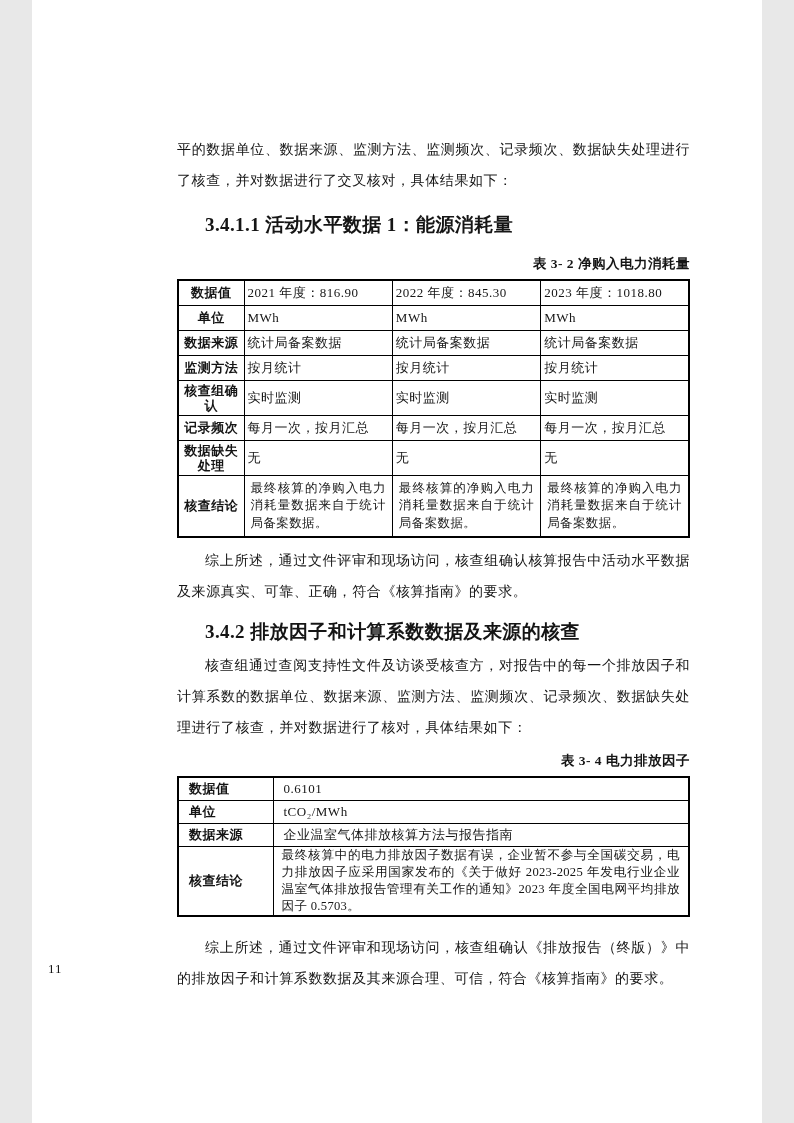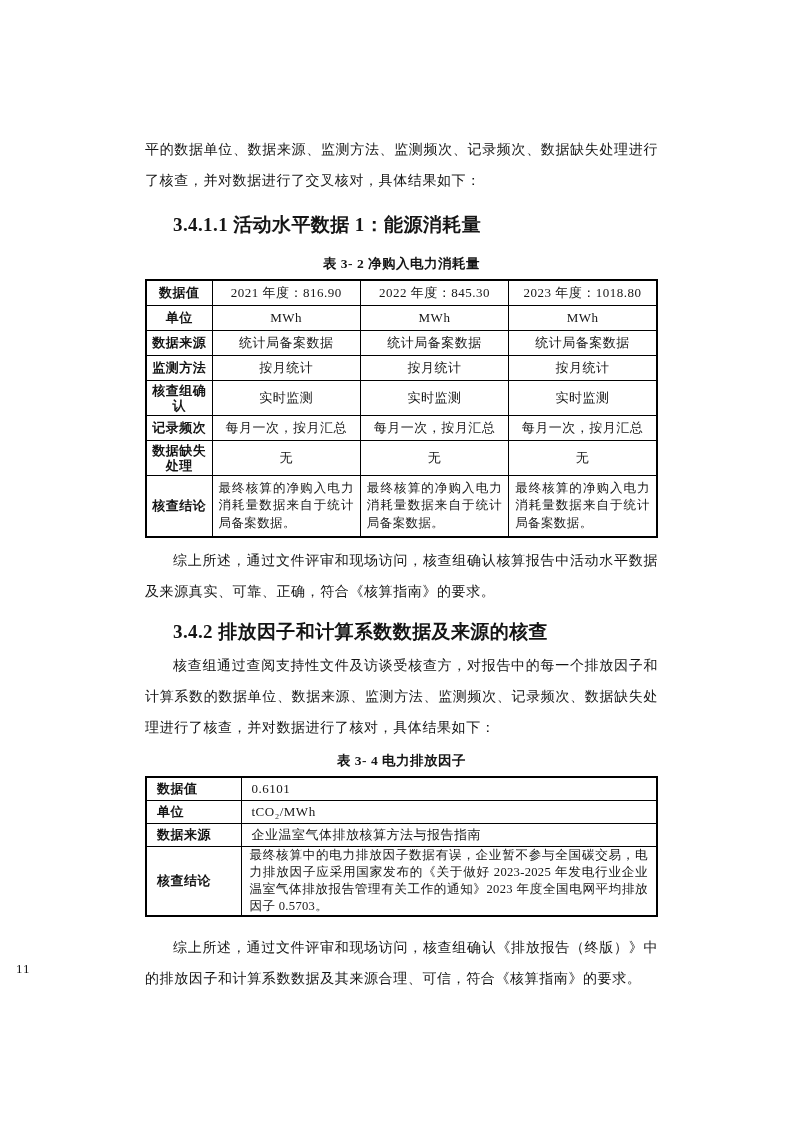--- a/index.html
+++ b/index.html
@@ -1,45 +1,45 @@
 <!DOCTYPE html>
 <html><head>
 <meta charset="utf-8">
 <style>
   * { margin:0; padding:0; box-sizing:border-box; }
   html,body { background:#e8e8e8; }
   body { font-family:"Liberation Serif","DejaVu Serif",serif; color:#151515; }
   .page {
-    position:relative; width:794px; height:1123px;
+    position:relative; width:730px; height:1123px;
     background:#ffffff; overflow:hidden; margin:0 auto;
   }
   .content { position:absolute; left:145px; top:0; width:513px; }
 
   .para { font-size:14px; line-height:31px; text-align:justify; letter-spacing:0.6px; }
   .indent { text-indent:2em; }
   .heading { font-size:19px; font-weight:bold; letter-spacing:0.4px; line-height:31px; margin-left:28px; }
 
   .p-first { margin-top:134px; }
   .h-3411  { margin-top:13px; }
   .cap1    { margin-top:15px; margin-bottom:6px; }
   .sum1    { margin-top:7px; }
   .h-342   { margin-top:9px; }
   .p-emi   { margin-top:3px; }
   .h-3421  { margin-top:7px; }
   .cap2    { margin-top:9px; margin-bottom:6px; }
   .sum2    { margin-top:15px; }
 
-  .caption { text-align:center; font-weight:bold; font-size:13.5px; line-height:18px; letter-spacing:0.5px; }
+  .caption { text-align:right; font-weight:bold; font-size:13.5px; line-height:18px; letter-spacing:0.5px; }
 
   table { width:100%; border-collapse:collapse; table-layout:fixed; }
   .doc-table { border:2px solid #000; font-size:13px; }
   .doc-table th, .doc-table td { border:1px solid #000; vertical-align:middle; }
 
   .t1 th { font-weight:bold; text-align:center; padding:2px 2px; line-height:15px; letter-spacing:0.5px; }
-  .t1 td { text-align:center; padding:2px 3px; height:25px; letter-spacing:0.5px; }
+  .t1 td { text-align:left; padding:2px 3px; height:25px; letter-spacing:0.5px; }
   .t1 tr.single td, .t1 tr.single th { height:25px; }
   .t1 tr.miss td { height:29px; }
   .t1 td.concl { text-align:justify; padding:4px 6px; font-size:12.5px; line-height:17.5px; height:auto; letter-spacing:0.4px; }
 
   .t2 th { font-weight:bold; text-align:left; padding:2px 6px 2px 10px; height:22px; letter-spacing:0.5px; }
   .t2 td { text-align:left; padding:2px 10px; height:22px; letter-spacing:0.5px; }
   .t2 td.concl { text-align:justify; padding:0 8px; font-size:12.6px; line-height:17px; height:auto; letter-spacing:0.3px; }
 
   .page-number { position:absolute; top:961px; left:0; width:100%; text-align:left; font-size:13px; letter-spacing:1px;padding-left:16px; }
 </style>

